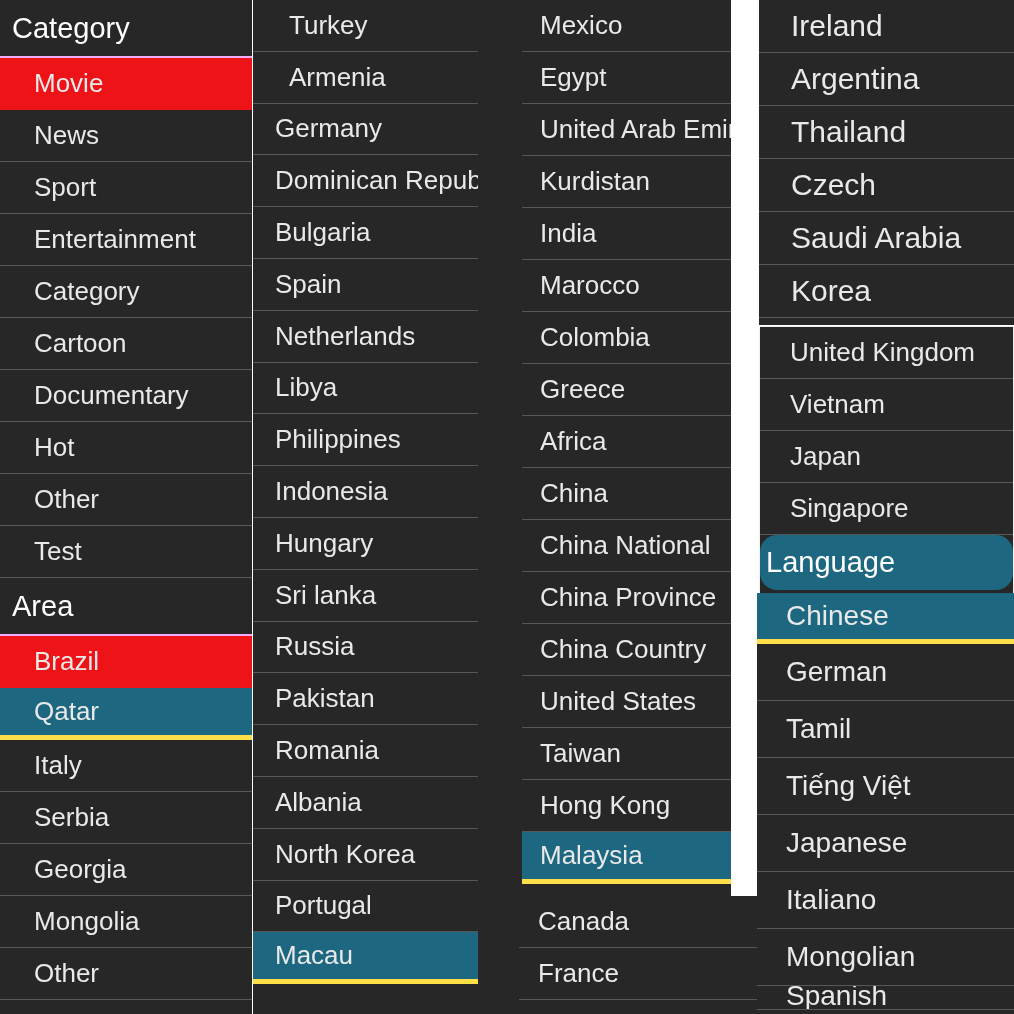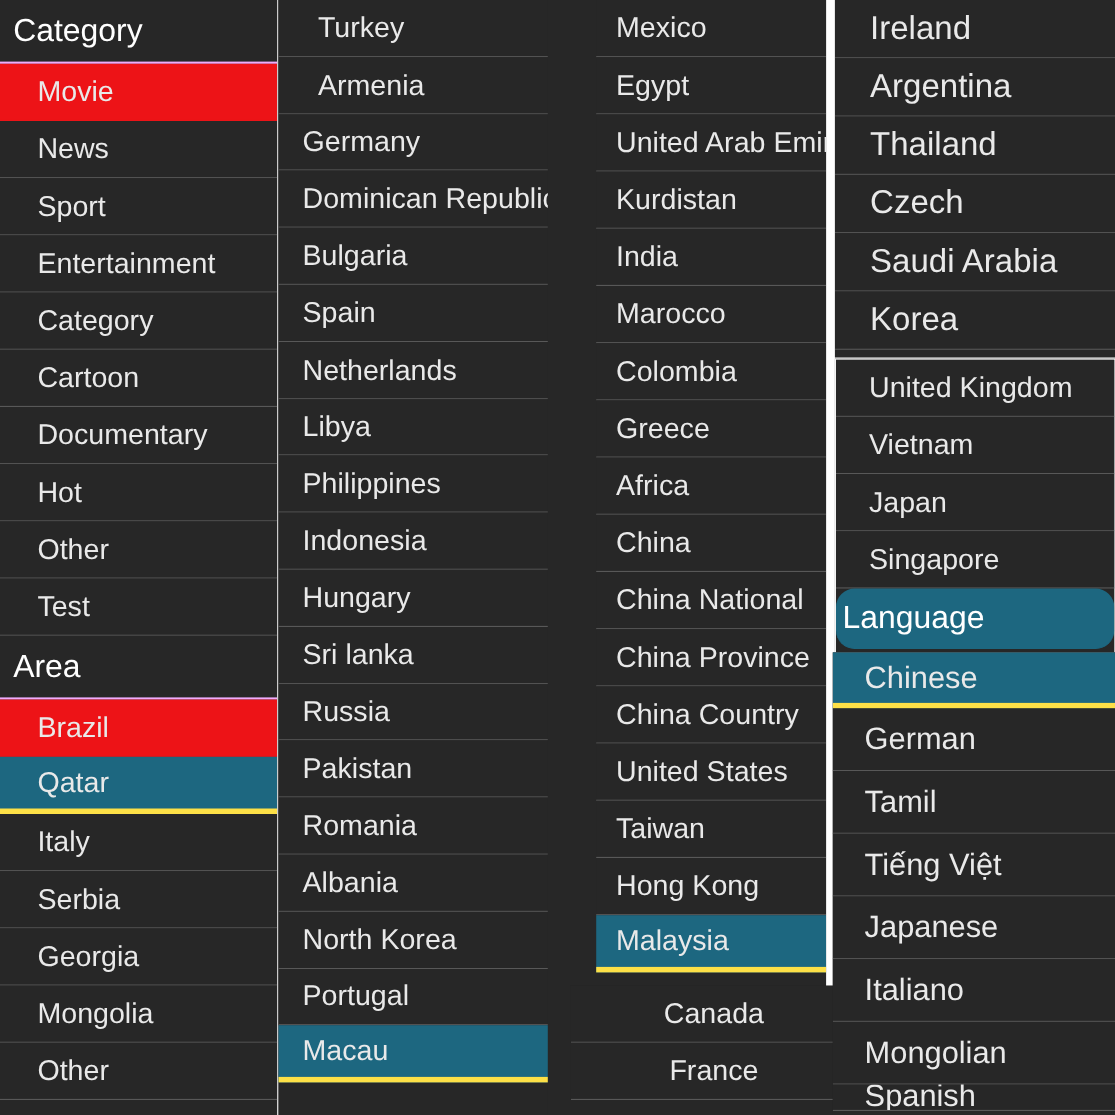--- a/index.html
+++ b/index.html
@@ -49,29 +49,29 @@
 
   
   #col1{left:0;top:0;width:252px;height:1014px;}
   #col1 .hdr{height:58px;font-size:29px;padding-left:12px;}
   #col1 .row{height:52px;font-size:26px;padding-left:34px;}
 
   #col2{left:253px;top:0;width:252px;height:1014px;}
   #col2 .row{height:51.8px;font-size:26px;padding-left:22px;}
   #col2 .row.ind{padding-left:36px;}
 
-  #col3{left:498px;top:0;width:253px;height:1014px;padding-left:44px;}
+  #col3{left:478px;top:0;width:253px;height:1014px;padding-left:44px;}
   #col3 .row{height:52px;font-size:26px;padding-left:18px;}
 
   #col4{left:759px;top:0;width:255px;height:325px;}
   #col4 .row{height:53px;font-size:30px;padding-left:32px;}
 
   
   #subpanel{left:519px;top:896px;width:241px;height:118px;background:#272727;}
-  #subpanel .row{height:52px;font-size:26px;padding-left:19px;justify-content:center;}
+  #subpanel .row{height:52px;font-size:26px;padding-left:19px;}
 
   
   #overlay{left:759px;top:326px;width:255px;height:268px;border:1px solid #f2f2f2;}
   #overlay .row{height:52px;font-size:26px;padding-left:30px;}
   #overlay .hdr{height:55px;font-size:29px;padding-left:6px;}
 
   
   #langpanel{left:757px;top:593px;width:257px;height:421px;}
   #langpanel .row{height:57px;font-size:28px;padding-left:29px;}
   #langpanel .row.first{height:51px;}

